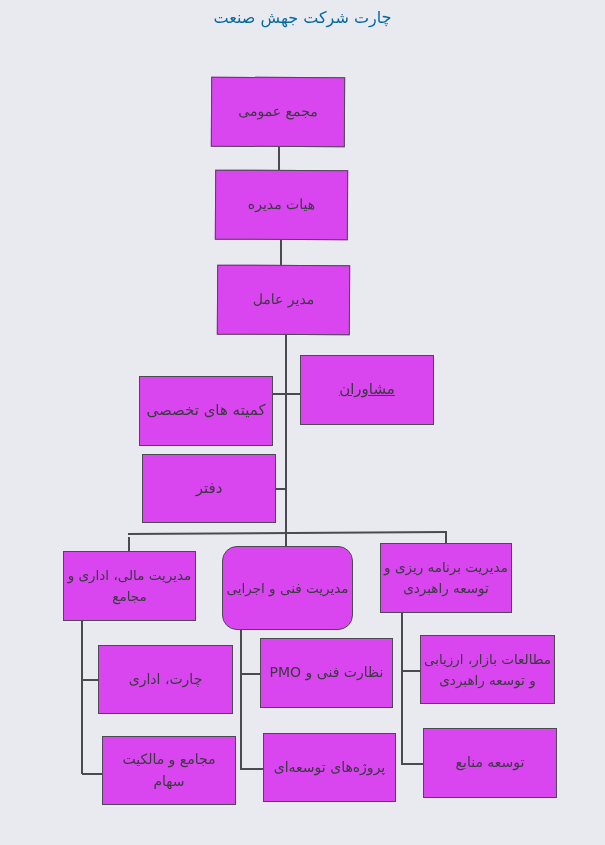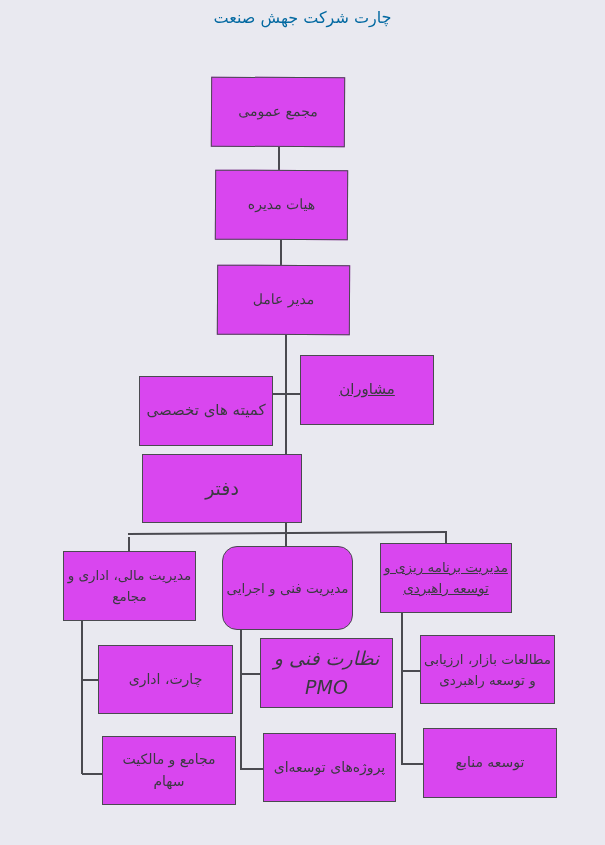--- a/index.html
+++ b/index.html
@@ -49,26 +49,26 @@
 <div class="line v" style="left:401px; top:612px; height:152px;"></div>
 <div class="line h" style="left:401px; top:670px; width:20px;"></div>
 <div class="line h" style="left:401px; top:763px; width:23px;"></div>
 
 <div class="box" style="left:211px; top:77px; width:134px; height:70px; transform:rotate(0.3deg);">مجمع عمومی</div>
 <div class="box" style="left:215px; top:170px; width:133px; height:70px; transform:rotate(0.3deg);">هیات مدیره</div>
 <div class="box" style="left:217px; top:265px; width:133px; height:70px; transform:rotate(0.3deg);">مدیر عامل</div>
 
 <div class="box" style="left:139px; top:360px; width:134px; height:70px; font-size:15px;margin-top:16px;">کمیته های تخصصی</div>
 <div class="box" style="left:300px; top:355px; width:134px; height:70px; font-size:15px;text-decoration:underline;">مشاوران</div>
-<div class="box" style="left:142px; top:454px; width:160px; height:69px; font-size:19px;">دفتر</div>
+<div class="box" style="left:142px; top:454px; width:134px; height:69px; font-size:15px;">دفتر</div>
 
 <div class="box" style="left:63px; top:551px; width:133px; height:70px; font-size:13.5px; padding:12px 1px;">مدیریت مالی، اداری و مجامع</div>
 <div class="box" style="left:222px; top:546px; width:131px; height:84px; font-size:13.5px; padding:0 1px;border-radius:15px;">مدیریت فنی و اجرایی</div>
-<div class="box" style="left:380px; top:543px; width:132px; height:70px; font-size:13.5px; padding:0 1px;text-decoration:underline;">مدیریت برنامه ریزی و توسعه راهبردی</div>
+<div class="box" style="left:380px; top:543px; width:132px; height:70px; font-size:13.5px; padding:0 1px;">مدیریت برنامه ریزی و توسعه راهبردی</div>
 
 <div class="box" style="left:98px; top:645px; width:135px; height:69px;">چارت، اداری</div>
 <div class="box" style="left:102px; top:736px; width:134px; height:69px; padding:0 18px;">مجامع و مالکیت سهام</div>
 
-<div class="box" style="left:260px; top:638px; width:133px; height:70px; font-size:19px;font-style:italic;">نظارت فنی و PMO</div>
+<div class="box" style="left:260px; top:638px; width:133px; height:70px; font-size:14px;">نظارت فنی و PMO</div>
 <div class="box" style="left:263px; top:733px; width:133px; height:69px;">پروژه‌های توسعه‌ای</div>
 
 <div class="box" style="left:420px; top:635px; width:135px; height:69px; font-size:13.5px; padding:0 1px;">مطالعات بازار، ارزیابی و توسعه راهبردی</div>
 <div class="box" style="left:423px; top:728px; width:134px; height:70px;">توسعه منابع</div>
 
 </body></html>

